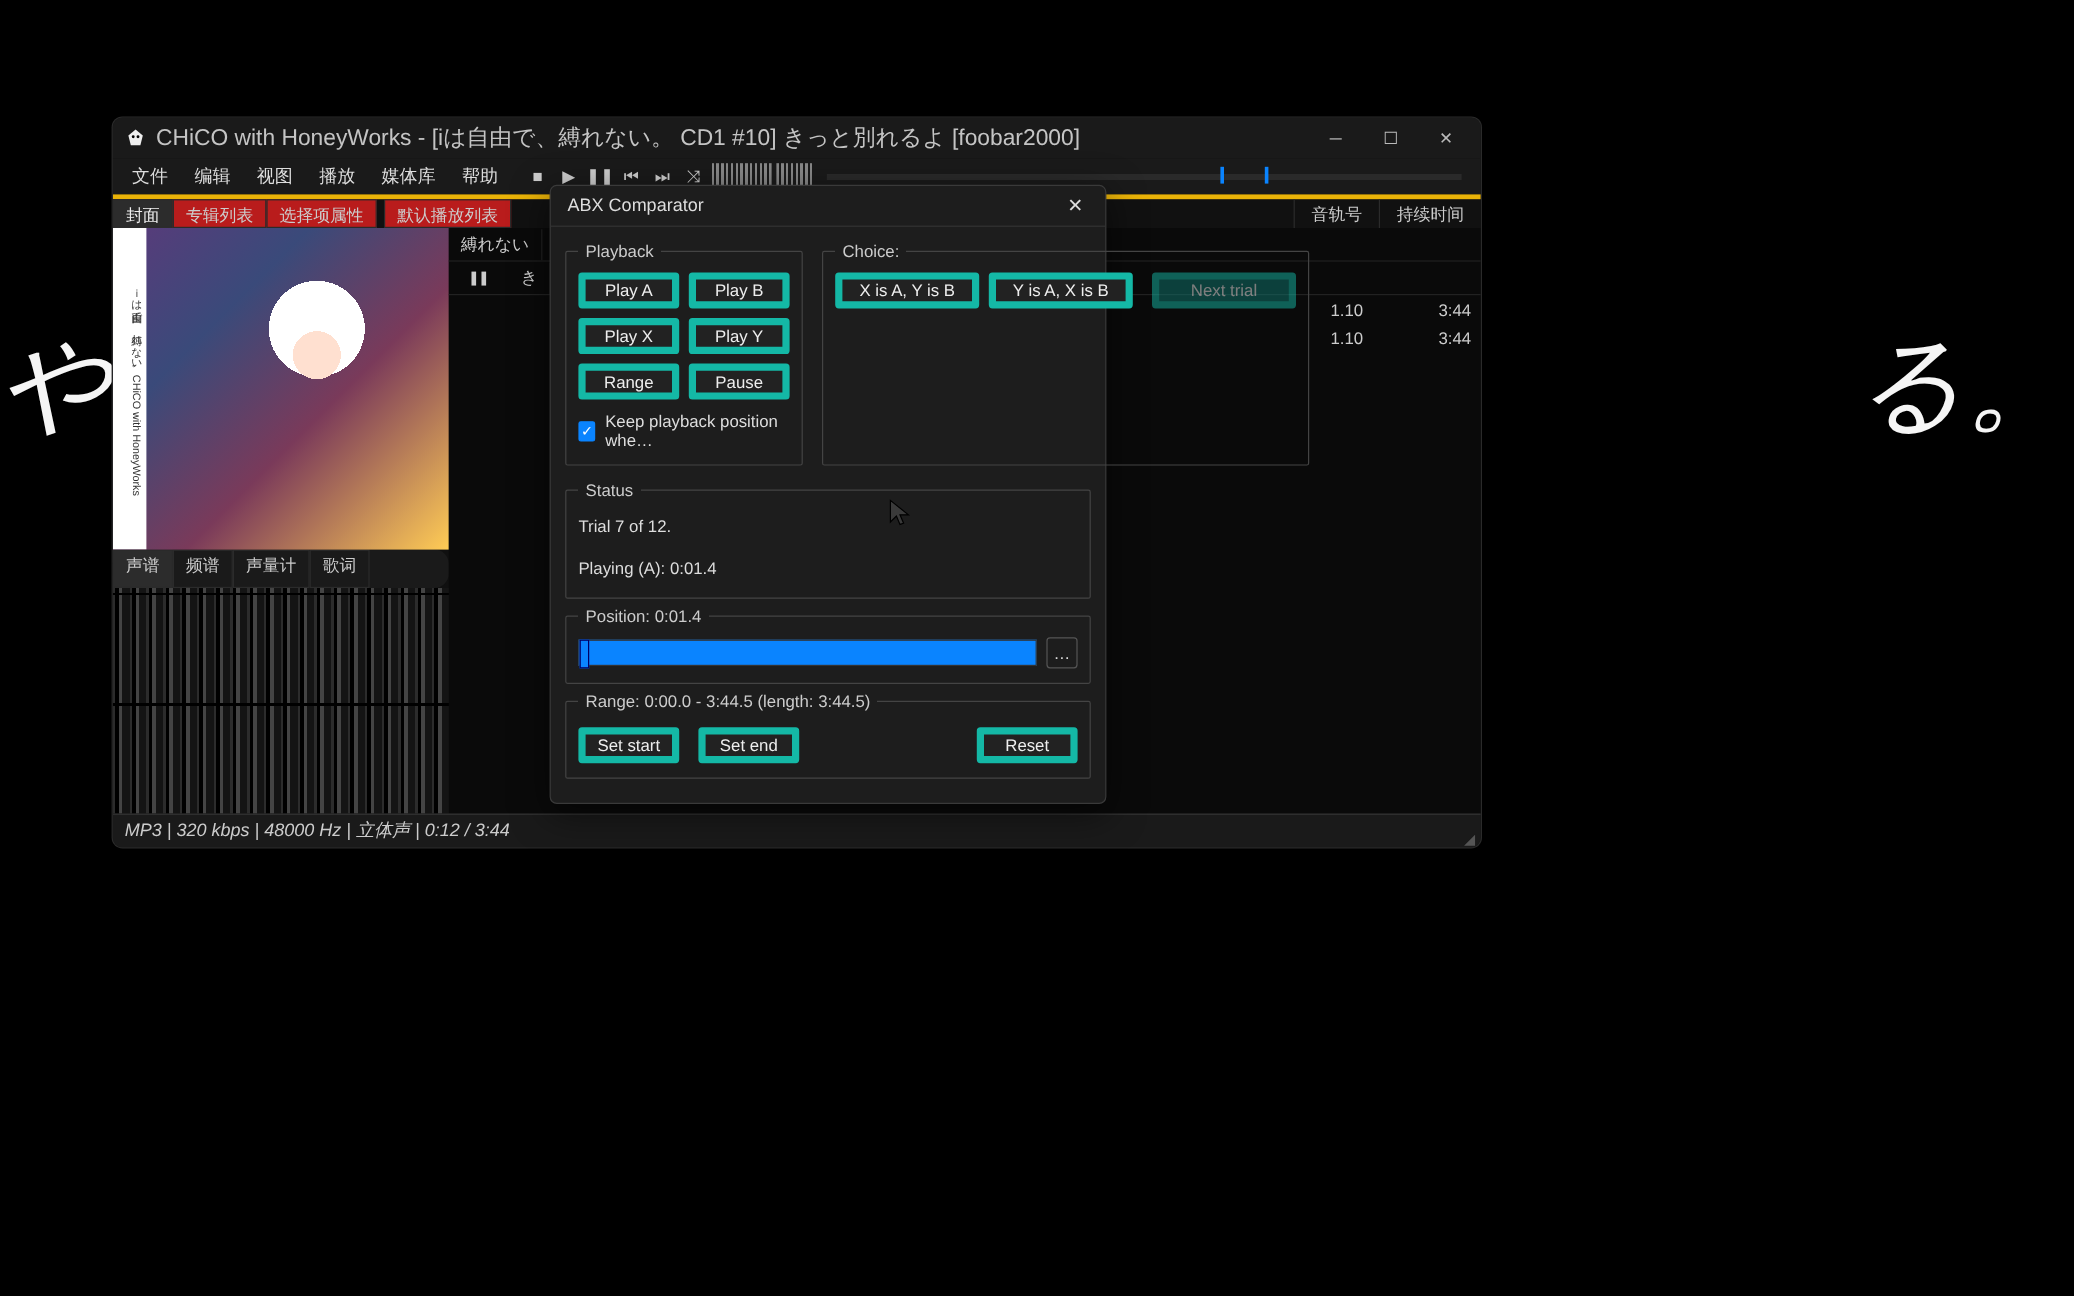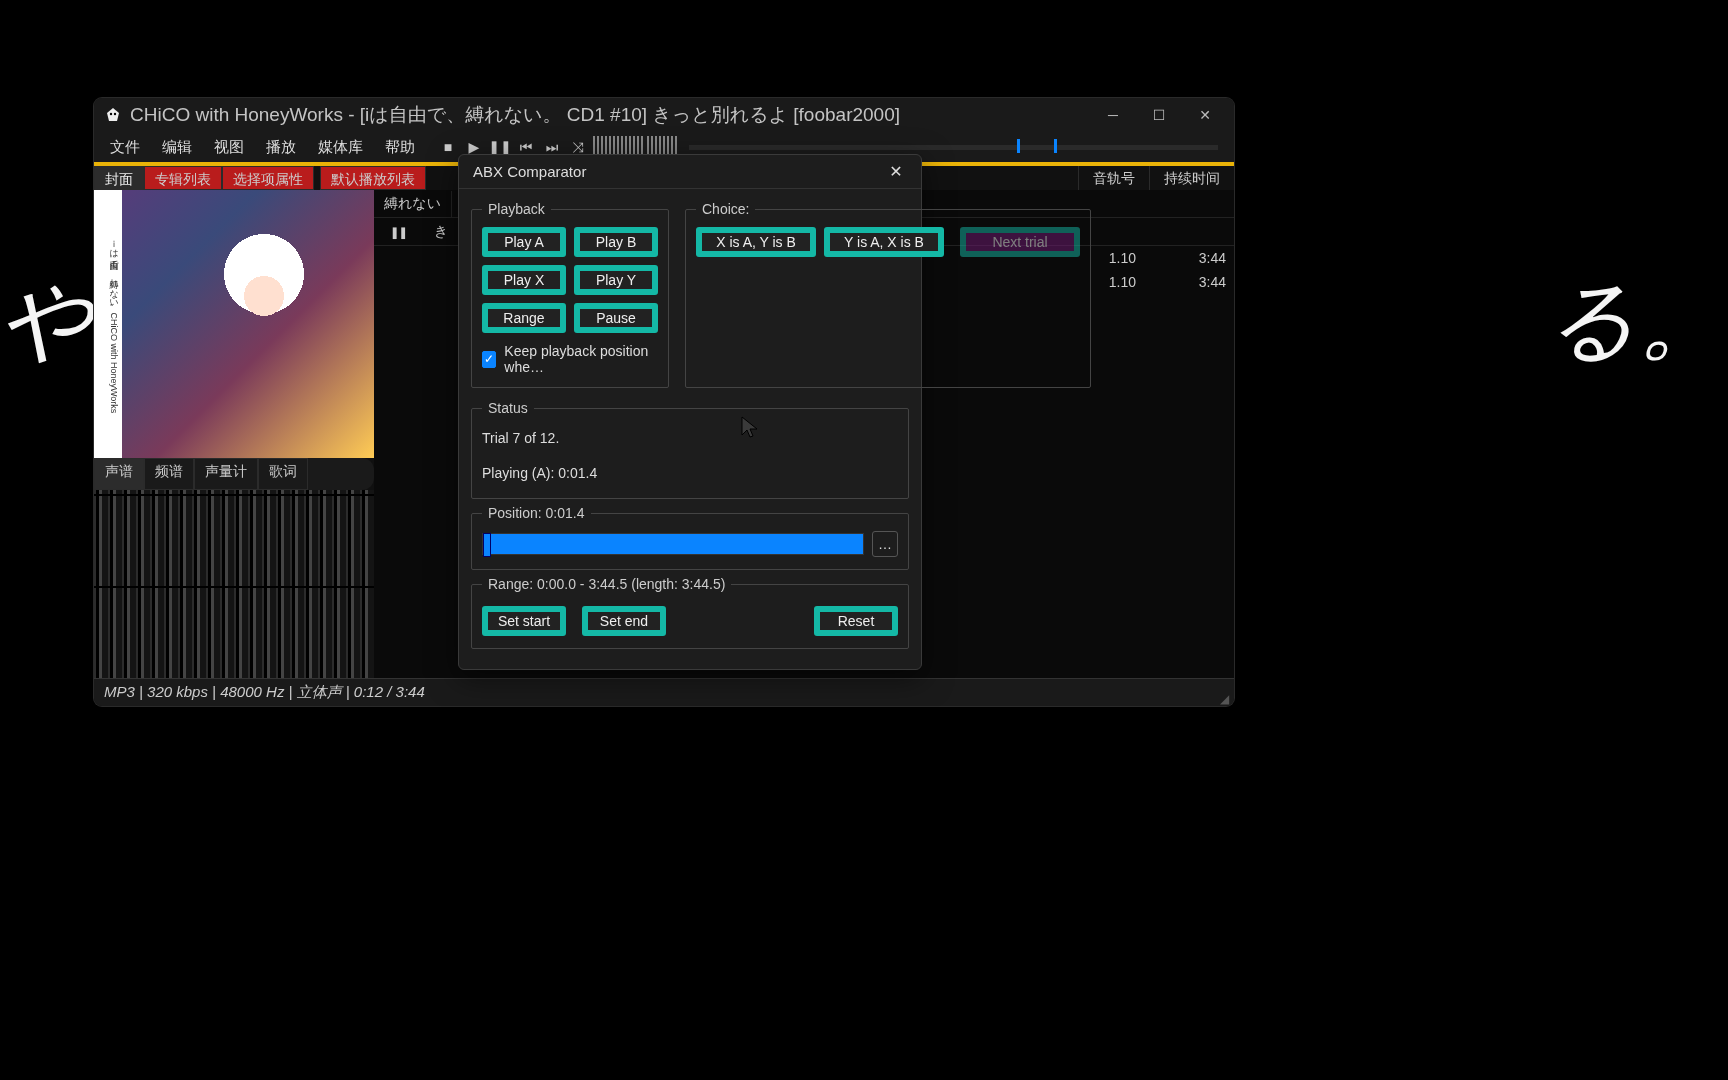--- a/index.html
+++ b/index.html
@@ -175,21 +175,21 @@
   .two-col fieldset{flex:1;}
   .btn{
     display:inline-flex;align-items:center;justify-content:center;
     min-width:84px;height:30px;
     border:6px solid #14b8a6;
     background:#222;
     color:#eee;
     font-size:14px;
     border-radius:3px;
   }
-  .btn.disabled{opacity:.5;background:#701a75;}
+  .btn.disabled{opacity:.5;background:#0f766e;}
   .btn-grid{display:grid;grid-template-columns:1fr 1fr;gap:8px;}
   .btn-col{display:flex;gap:8px;}
   .checkbox-row{display:flex;align-items:center;gap:8px;margin-top:10px;font-size:14px;}
   .checkbox-box{width:17px;height:17px;border:1px solid #0a84ff;background:#0a84ff;display:flex;align-items:center;justify-content:center;color:#fff;font-size:12px;border-radius:2px;}
   .status-text{font-size:14px;line-height:1.8;}
   .position-bar{display:flex;align-items:center;gap:8px;}
   .position-track{flex:1;height:22px;background:#0a84ff;position:relative;border:1px solid #333;}
   .position-thumb{position:absolute;left:0;top:-1px;width:8px;height:24px;background:#0a84ff;border:1px solid #006;}
   .small-btn{width:26px;height:26px;border:1px solid #555;border-radius:3px;display:flex;align-items:center;justify-content:center;}
   .range-row{display:flex;gap:16px;margin-top:4px;align-items:center;}

